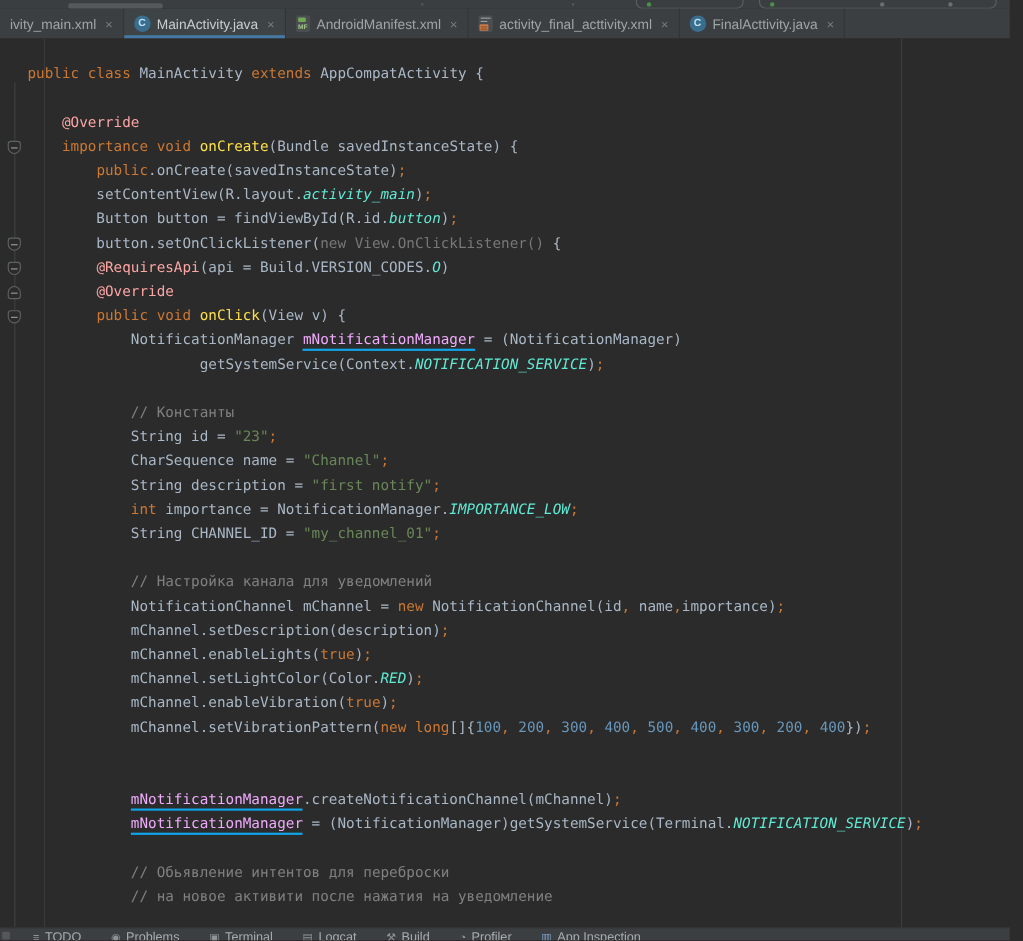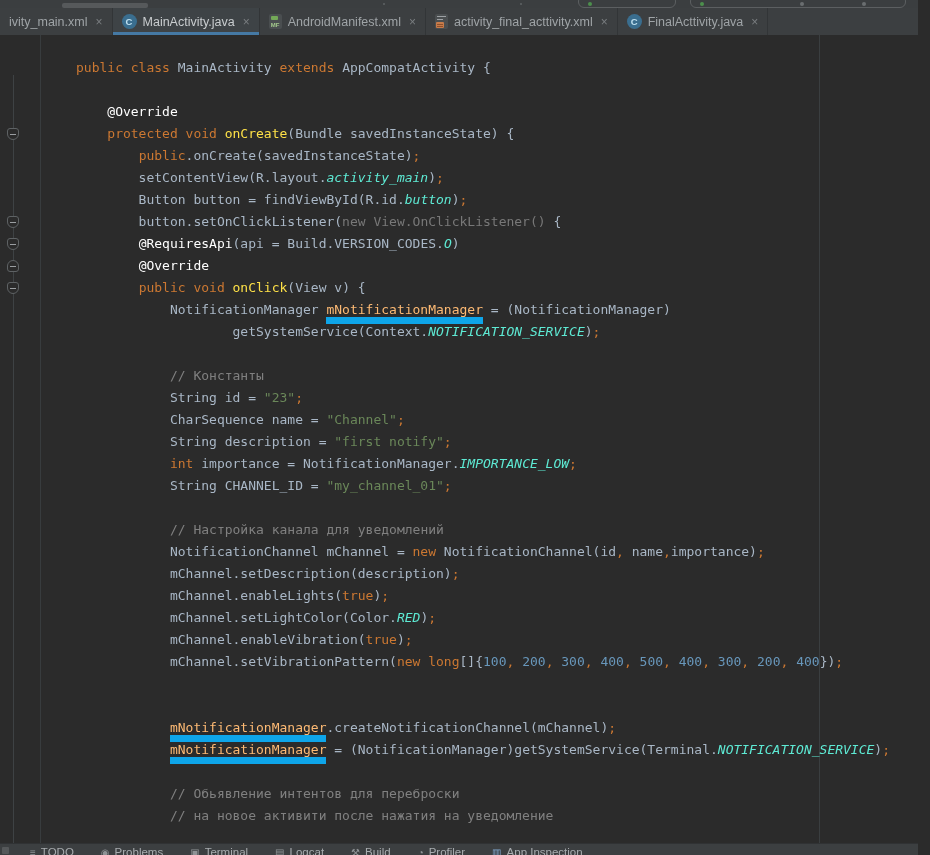--- a/index.html
+++ b/index.html
@@ -32,26 +32,26 @@
   
   .editor{position:absolute;left:0;top:35px;width:930px;height:808px;background:#2B2B2B;overflow:hidden;}
   .fold-line{position:absolute;left:13px;top:40px;bottom:0;width:1px;background:#3E4244;}
   .gutter-border{position:absolute;left:40px;top:0;bottom:0;width:1px;background:#383C3E;}
   .margin-guide{position:absolute;left:819px;top:0;bottom:0;width:1px;background:#3A3E40;}
   .fold-marker{position:absolute;left:7px;width:12px;height:12px;box-sizing:border-box;
     border:1px solid #5E6264;background:#2B2B2B;border-radius:3px 3px 6px 6px;z-index:3;}
   .fold-marker.flip{border-radius:6px 6px 3px 3px;}
   .fold-marker i{position:absolute;left:2px;right:2px;top:5px;height:1px;background:#9A9EA1;}
   .code{position:absolute;left:0;top:22px;right:0;}
-  .code-line{height:22px;line-height:22px;padding-left:76px;white-space:pre;
+  .code-line{height:22px;line-height:22px;padding-left:25px;white-space:pre;
     font-family:"DejaVu Sans Mono","Liberation Mono",monospace;font-size:13px;color:#A9B7C6;}
-  .tk-d{color:#A9B7C6}.tk-k{color:#CC7832}.tk-a{color:#ffffff}.tk-m{color:#fde047}
+  .tk-d{color:#A9B7C6}.tk-k{color:#CC7832}.tk-a{color:#fca5a5}.tk-m{color:#fde047}
   .tk-s{color:#6A8759}.tk-n{color:#6897BB}.tk-c{color:#808080}
   .tk-i{color:#5eead4;font-style:italic}.tk-g{color:#787878}
-  .tk-p{color:#CC7832}.tk-u{color:#fdba74;border-bottom:7px solid #0ea5e9;}
+  .tk-p{color:#CC7832}.tk-u{color:#f0abfc;border-bottom:2px solid #0ea5e9;}
 
   
   .status-bar{position:absolute;left:0;top:843px;width:930px;height:12px;background:#3C3F41;
     border-top:1px solid #303234;overflow:hidden;box-sizing:border-box;}
   .status-inner{display:flex;gap:27px;padding:2px 0 0 30px;align-items:flex-start;}
   .status-item{display:flex;gap:5px;align-items:flex-start;color:#A8ACAF;font-size:11.5px;line-height:13px;white-space:nowrap;}
   .status-item .s-ic{font-size:10px;line-height:13px;color:#8F9396;}
   .corner-chip{position:absolute;left:2px;top:3px;width:7px;height:7px;background:#55585A;border-radius:1px;}
 </style>
 </head>
@@ -128,21 +128,21 @@
           <i></i>
         </div>
         <div class="fold-marker" style="top: 247px;">
           <i></i>
         </div>
       </div>
     <div class="code" id="codeArea">
         <div class="code-line"><span class="tk-k">public class </span><span class="tk-d">MainActivity </span><span class="tk-k">extends </span><span class="tk-d">AppCompatActivity {</span></div>
         <div class="code-line"></div>
         <div class="code-line"><span class="tk-d">    </span><span class="tk-a">@Override</span></div>
-        <div class="code-line"><span class="tk-d">    </span><span class="tk-k">protected void </span><span class="tk-m">onCreate</span><span class="tk-d">(Bundle savedInstanceState) {</span></div>
+        <div class="code-line"><span class="tk-d">    </span><span class="tk-k">importance void </span><span class="tk-m">onCreate</span><span class="tk-d">(Bundle savedInstanceState) {</span></div>
         <div class="code-line"><span class="tk-d">        </span><span class="tk-k">public</span><span class="tk-d">.onCreate(savedInstanceState)</span><span class="tk-p">;</span></div>
         <div class="code-line"><span class="tk-d">        setContentView(R.layout.</span><span class="tk-i">activity_main</span><span class="tk-d">)</span><span class="tk-p">;</span></div>
         <div class="code-line"><span class="tk-d">        Button button = findViewById(R.id.</span><span class="tk-i">button</span><span class="tk-d">)</span><span class="tk-p">;</span></div>
         <div class="code-line"><span class="tk-d">        button.setOnClickListener(</span><span class="tk-g">new View.OnClickListener()</span><span class="tk-d"> {</span></div>
         <div class="code-line"><span class="tk-d">        </span><span class="tk-a">@RequiresApi</span><span class="tk-d">(api = Build.VERSION_CODES.</span><span class="tk-i">O</span><span class="tk-d">)</span></div>
         <div class="code-line"><span class="tk-d">        </span><span class="tk-a">@Override</span></div>
         <div class="code-line"><span class="tk-d">        </span><span class="tk-k">public void </span><span class="tk-m">onClick</span><span class="tk-d">(View v) {</span></div>
         <div class="code-line"><span class="tk-d">            NotificationManager </span><span class="tk-u">mNotificationManager</span><span class="tk-d"> = (NotificationManager)</span></div>
         <div class="code-line"><span class="tk-d">                    getSystemService(Context.</span><span class="tk-i">NOTIFICATION_SERVICE</span><span class="tk-d">)</span><span class="tk-p">;</span></div>
         <div class="code-line"></div>

